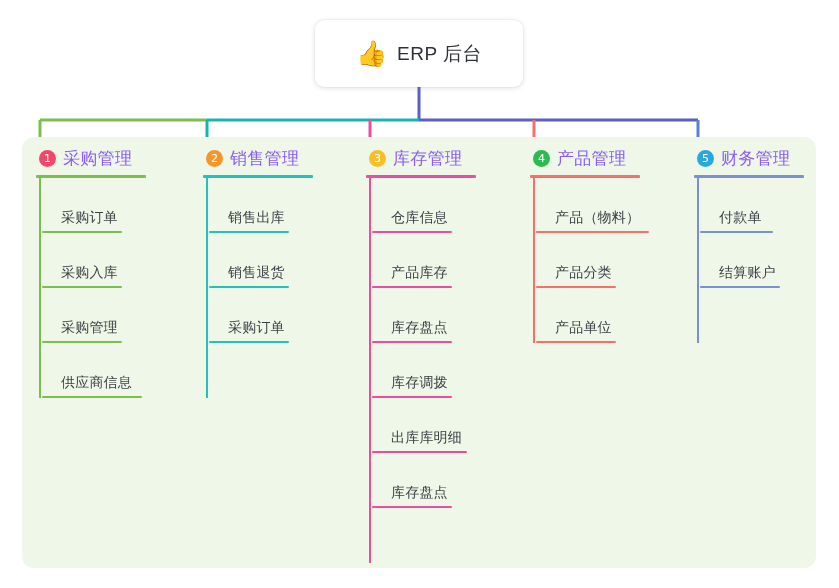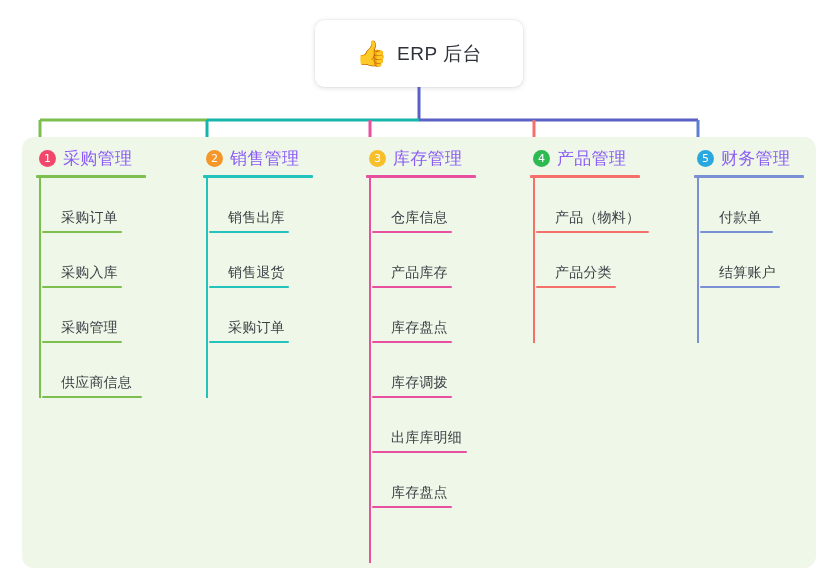--- a/index.html
+++ b/index.html
@@ -247,20 +247,24 @@
         <div class="leaves">
           <div class="trunk" style="background: rgb(246, 112, 107); height: 165px;"></div>
           <div class="leaf">
             <span class="leaf-label">产品（物料）</span>
             <div class="leaf-rule" style="width: 113px; background: rgb(246, 112, 107);"></div>
           </div>
           <div class="leaf">
             <span class="leaf-label">产品分类</span>
             <div class="leaf-rule" style="width: 80px; background: rgb(246, 112, 107);"></div>
           </div>
+          <div class="leaf">
+            <span class="leaf-label">产品单位</span>
+            <div class="leaf-rule" style="width: 80px; background: rgb(246, 112, 107);"></div>
+          </div>
         </div>
       </div>
       <div class="col" style="left: 694px;">
         <div class="col-head">
           <span class="badge" style="background: rgb(41, 168, 224);">5</span>
           <span class="col-title">财务管理</span>
         </div>
         <div class="col-rule" style="width: 110px; background: rgb(123, 143, 212);"></div>
         <div class="leaves">
           <div class="trunk" style="background: rgb(123, 143, 212); height: 165px;"></div>

